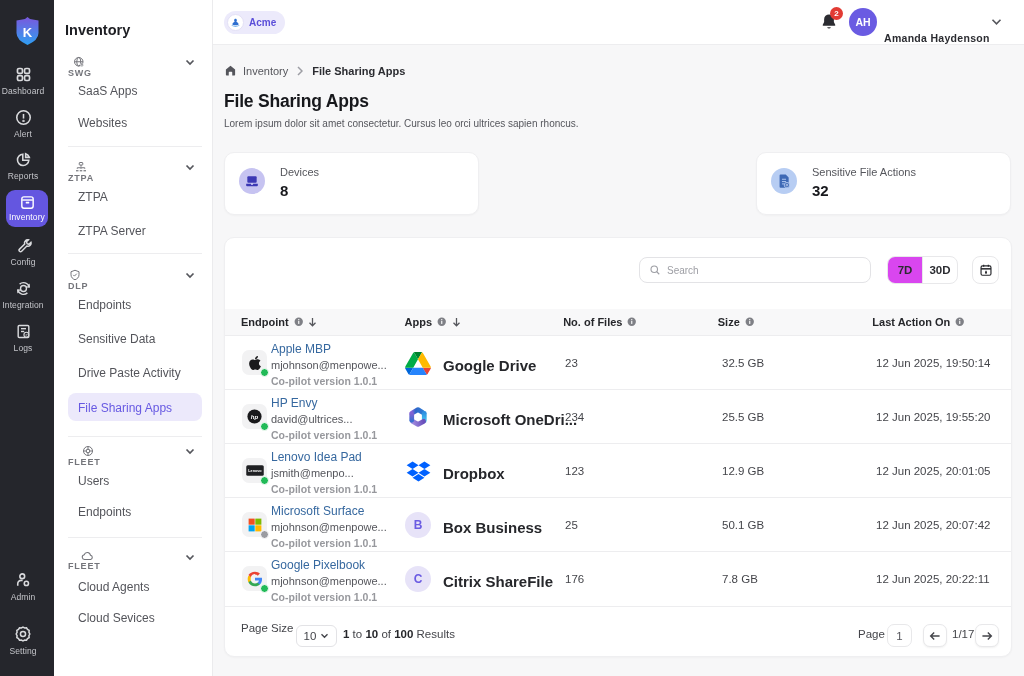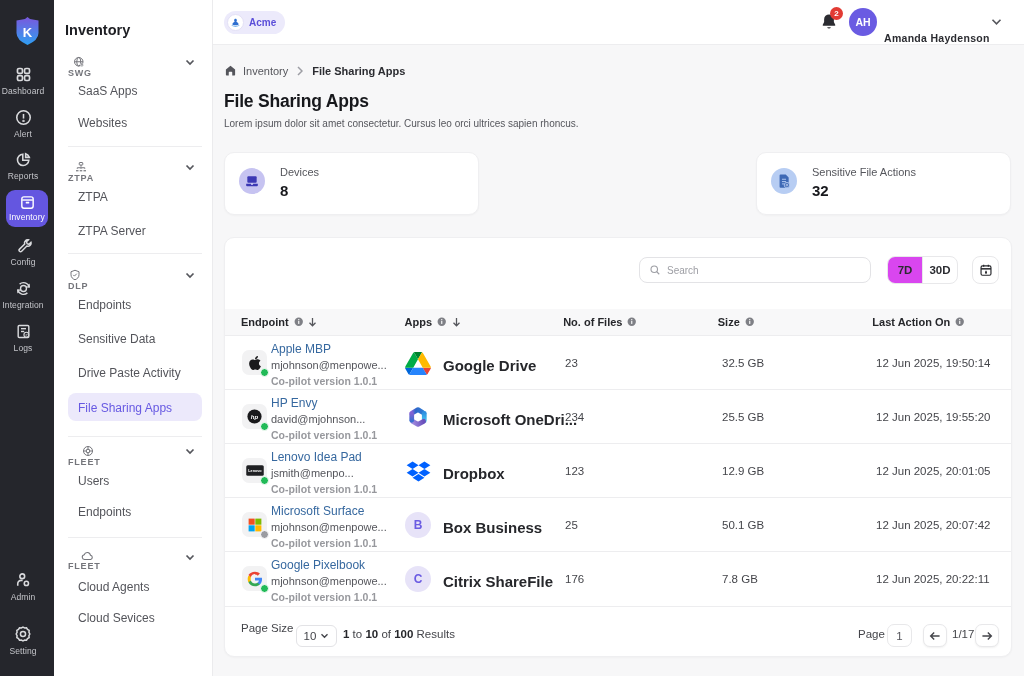--- a/index.html
+++ b/index.html
@@ -398,21 +398,21 @@
 
       <div class="trow" style="top:54px">
         <div class="epico">
             <svg width="17" height="17" viewBox="0 0 24 24">
               <circle cx="12" cy="12" r="10" fill="#1a1a1c"></circle>
               <text x="12" y="15.2" text-anchor="middle" font-size="8.5" font-style="italic" font-weight="bold" fill="#fff" font-family="Liberation Sans, sans-serif">hp</text>
             </svg>
           </div>
         <div class="dot g"></div>
         <div class="ep1">HP Envy</div>
-          <div class="ep2">david@mjohnson...</div>
+          <div class="ep2">david@ultrices...</div>
           <div class="ep3">Co-pilot version 1.0.1</div>
         <div class="apico">
             <svg width="26" height="26" viewBox="0 0 24 24" fill="none" stroke-linejoin="round" stroke-linecap="round">
           <defs>
             <linearGradient id="m1" gradientUnits="userSpaceOnUse" x1="6" y1="7" x2="17" y2="7">
                   <stop offset="0" stop-color="#8a64d8"></stop>
                   <stop offset="0.35" stop-color="#2e66c8"></stop>
                   <stop offset="1" stop-color="#2e7cd6"></stop>
                 </linearGradient>
             <linearGradient id="m2" gradientUnits="userSpaceOnUse" x1="17.8" y1="8" x2="17.8" y2="16">

